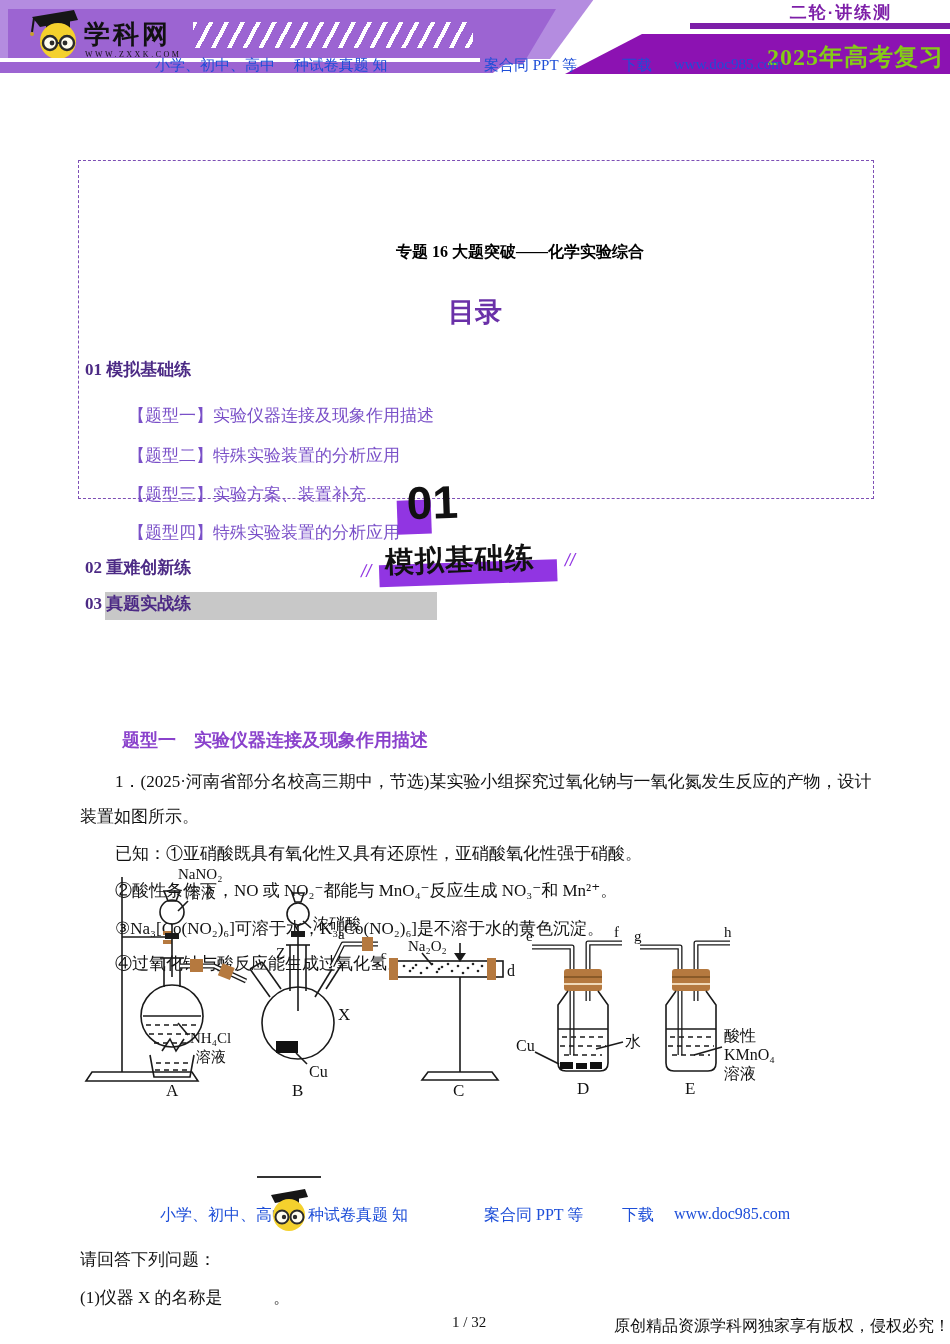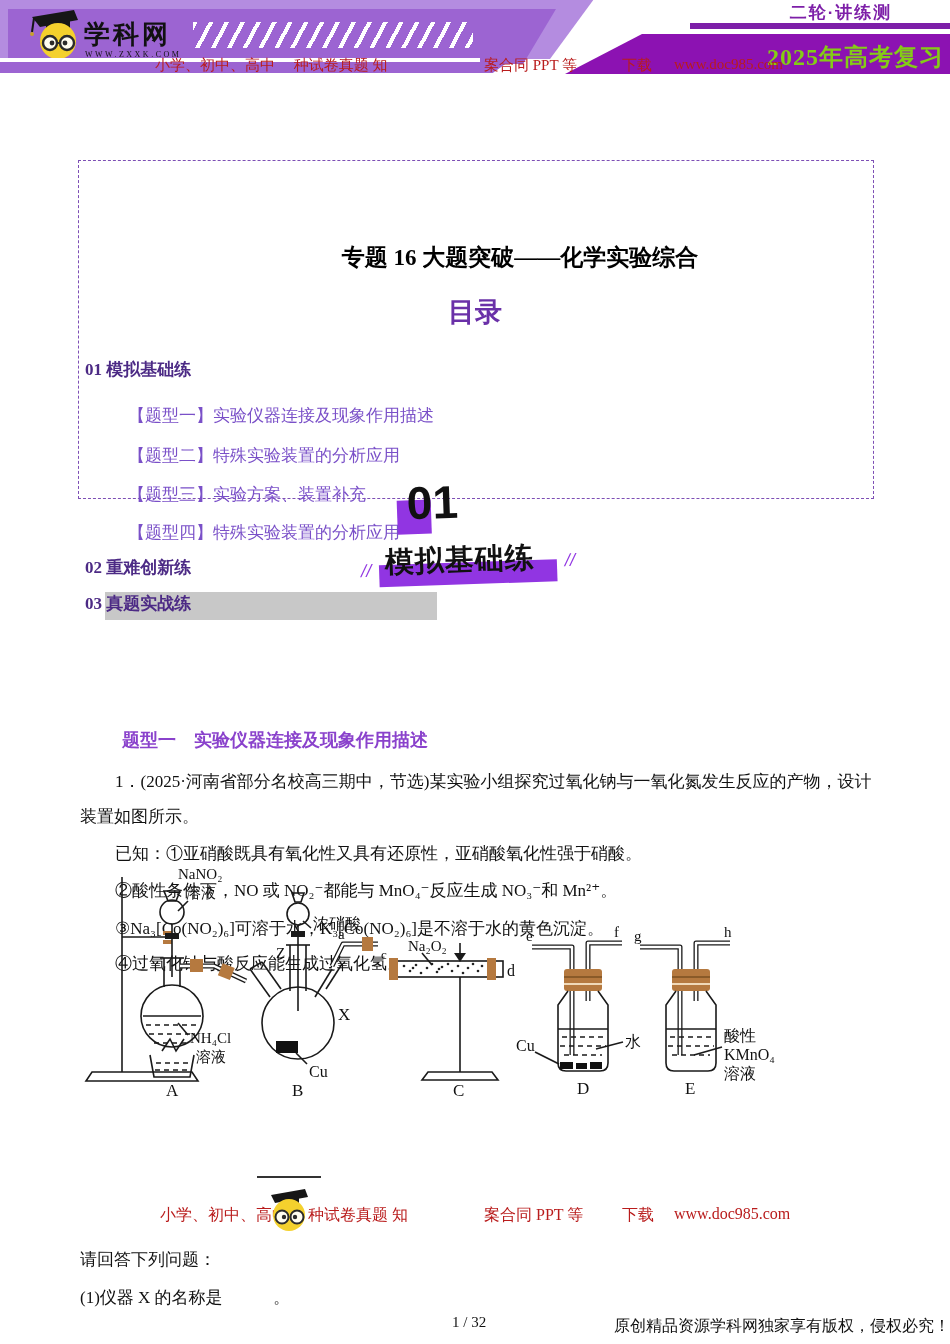--- a/index.html
+++ b/index.html
@@ -16,24 +16,24 @@
   .white-line{left:0;top:58px;width:480px;height:4px;background:#fff;}
   .strip{left:0;top:62px;width:508px;height:11px;background:#9c64d2;
          clip-path:polygon(0 0,100% 0,97% 100%,0 100%);}
   .series{left:735px;top:1px;width:212px;font-family:"Liberation Sans","DejaVu Sans",sans-serif;
           font-weight:bold;font-size:17px;color:#7d1fa8;letter-spacing:2px;text-align:center;}
   .series-underline{left:690px;top:23px;width:260px;height:6px;background:#7d1fa8;}
   .year-band{left:565px;top:34px;width:385px;height:40px;background:#8c12b2;
              clip-path:polygon(20% 0,100% 0,100% 100%,0 100%);}
   .year-text{position:absolute;right:6px;top:7px;color:#84cc16;font-weight:bold;font-size:24px;
              font-family:Liberation Serif, serif;letter-spacing:1px;text-align:right;}
-  .navline{font-size:15px;color:#b91c1c;}
+  .navline{font-size:15px;color:#1d4ed8;}
   
   .dashed-box{left:78px;top:160px;width:794px;height:337px;border:1px dashed #7d4fb5;}
-  .doc-title{left:95px;top:242px;width:850px;text-align:center;font-size:23px;font-weight:bold;color:#000;}
+  .doc-title{left:95px;top:242px;width:850px;text-align:center;font-size:16px;font-weight:bold;color:#000;}
   .toc-heading{left:0;top:294px;width:950px;text-align:center;font-size:27px;font-weight:bold;color:#6a30a8;}
   .toc-main{font-size:17px;font-weight:bold;color:#4c2a85;}
   .toc-sub{font-size:17px;color:#7a50c8;}
   .gray-bar{left:105px;top:592px;width:332px;height:28px;background:#c8c8c8;}
   
   .badge{left:360px;top:482px;width:230px;height:112px;transform:rotate(-2deg);z-index:5;}
   .badge-square{position:absolute;left:38px;top:16px;width:34px;height:34px;background:#9135e2;}
   .badge-num{position:absolute;left:48px;top:-8px;font-family:"Liberation Sans","DejaVu Sans",sans-serif;
              font-size:46px;font-weight:bold;color:#111;}
   .badge-bar{position:absolute;left:18px;top:80px;width:178px;height:22px;background:#9135e2;}

